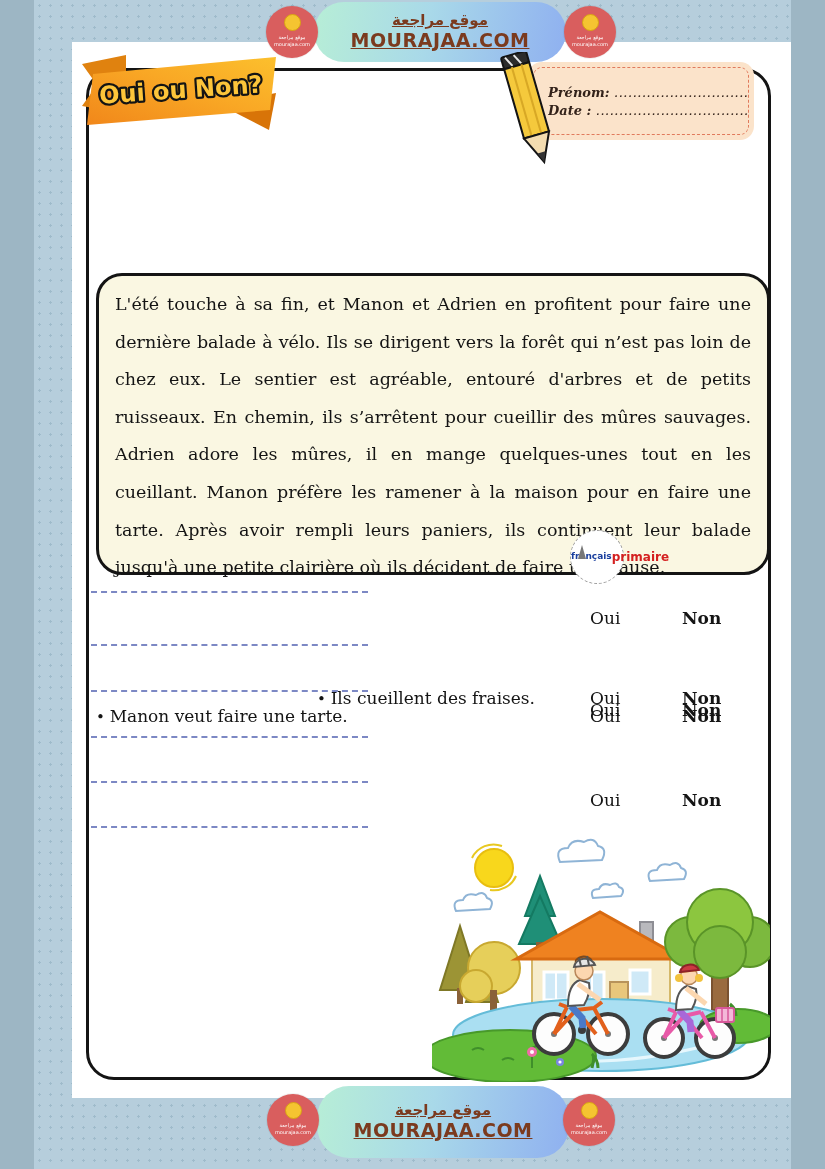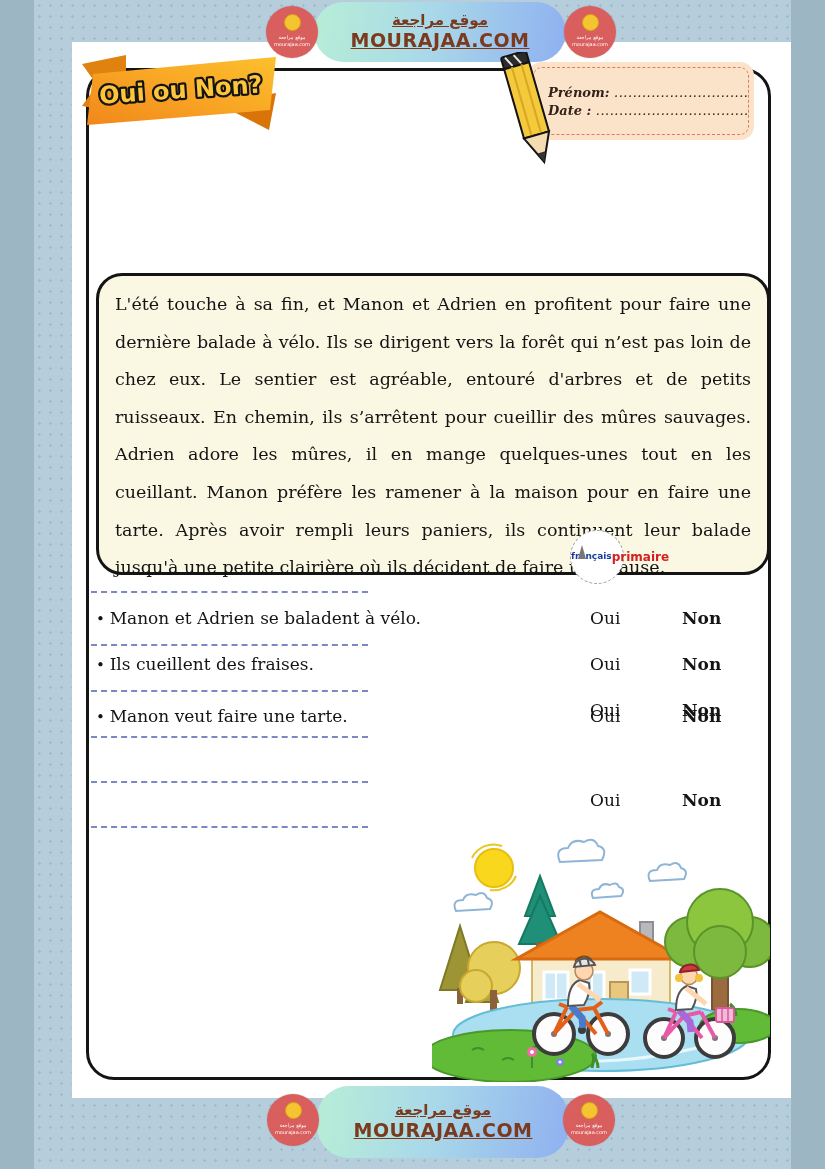--- a/index.html
+++ b/index.html
@@ -188,27 +188,26 @@
     <div class="tower"></div>
     <div class="s1">français</div>
     <div class="s2">primaire</div>
     <div class="s3"></div>
     <div class="s4"></div>
   </div>
 
   <div class="answer-line" style="top:591px;"></div>
 
   <div class="q-row" style="top:608px;">
-    <span class="q-text">Manon et Adrien se baladent à vélo.</span>
     <span class="q-yes">Oui</span>
     <span class="q-no">Non</span>
   </div>
   <div class="answer-line" style="top:644px;"></div>
 
-  <div class="q-row" style="top:654px;">
+  <div class="q-row" style="top:688px;text-align:center;">
     <span class="q-text">Ils cueillent des fraises.</span>
     <span class="q-yes">Oui</span>
     <span class="q-no">Non</span>
   </div>
   <div class="answer-line" style="top:690px;"></div>
 
   <div class="q-row" style="top:700px;">
     <span class="q-yes">Oui</span>
     <span class="q-no">Non</span>
   </div>

